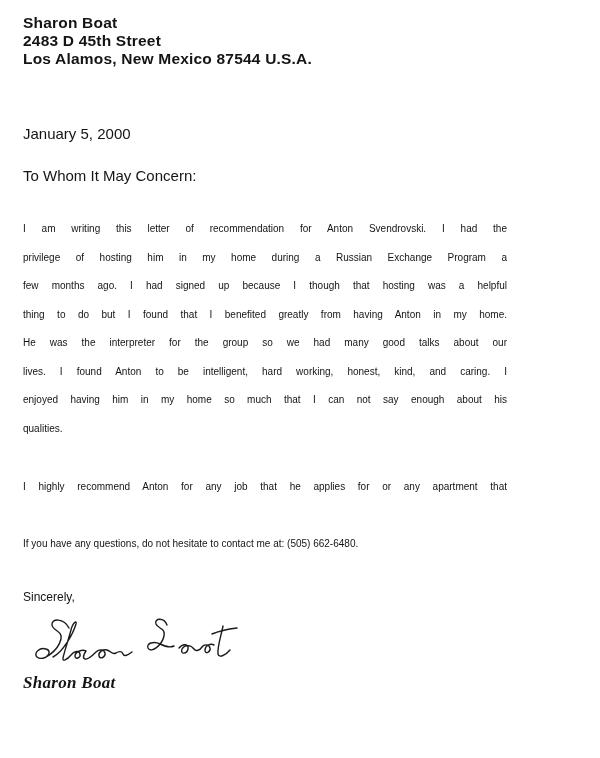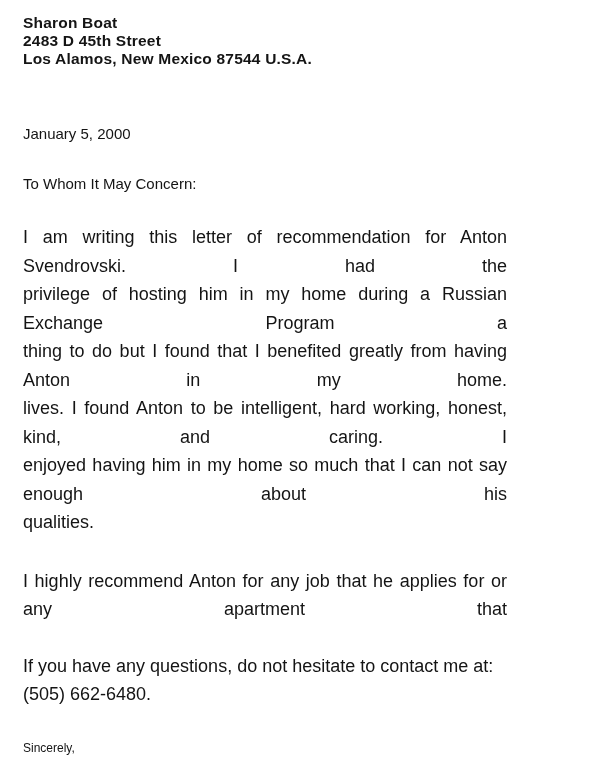--- a/index.html
+++ b/index.html
@@ -24,26 +24,26 @@
     line-height: 18px;
     letter-spacing: 0.2px;
     white-space: nowrap;
   }
   .date {
     margin-top: 57px;
     font-size: 15px;
     line-height: 18px;
   }
   .salutation {
-    margin-top: 32px;
+    margin-top: 24px;
     font-size: 15px;
     line-height: 18px;
   }
   .para {
-    font-size: 18px;
+    font-size: 10px;
     line-height: 28.5px;
   }
   .para .line {
     text-align: justify;
     text-align-last: justify;
   }
   .para .line.line-last {
     text-align: left;
     text-align-last: left;
   }
@@ -89,21 +89,23 @@
       <div class="line">Los Alamos, New Mexico 87544 U.S.A.</div>
     </div>
 
   <div class="date">January 5, 2000</div>
 
   <div class="salutation">To Whom It May Concern:</div>
 
   <div class="para p1">
       <div class="line">I am writing this letter of recommendation for Anton Svendrovski. I had the</div>
       <div class="line">privilege of hosting him in my home during a Russian Exchange Program a</div>
+      <div class="line">few months ago. I had signed up because I though that hosting was a helpful</div>
       <div class="line">thing to do but I found that I benefited greatly from having Anton in my home.</div>
+      <div class="line">He was the interpreter for the group so we had many good talks about our</div>
       <div class="line">lives. I found Anton to be intelligent, hard working, honest, kind, and caring. I</div>
       <div class="line">enjoyed having him in my home so much that I can not say enough about his</div>
       <div class="line line-last">qualities.</div>
     </div>
 
   <div class="para p2">
       <div class="line">I highly recommend Anton for any job that he applies for or any apartment that</div>
     </div>
 
   <div class="para p3">

